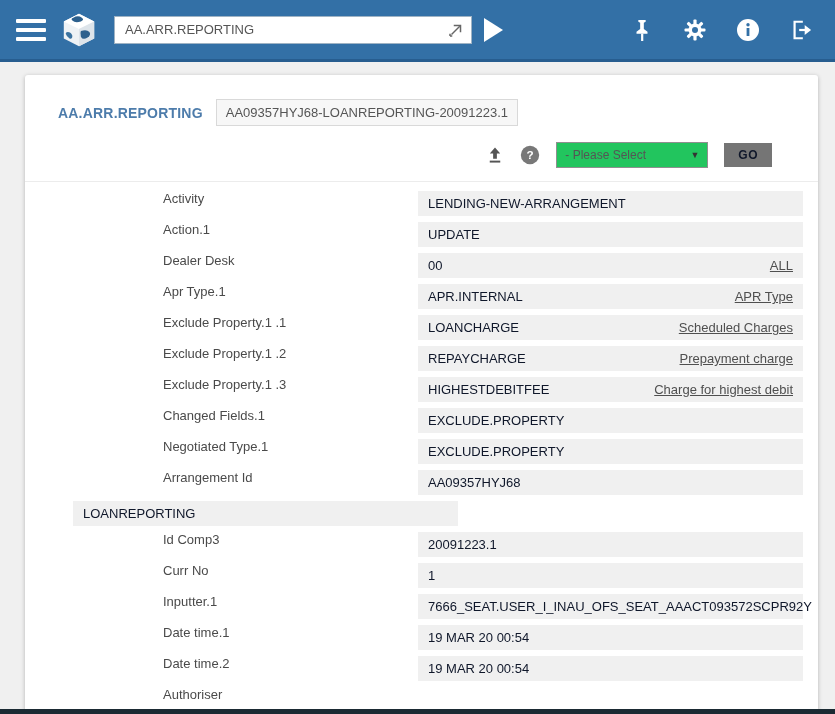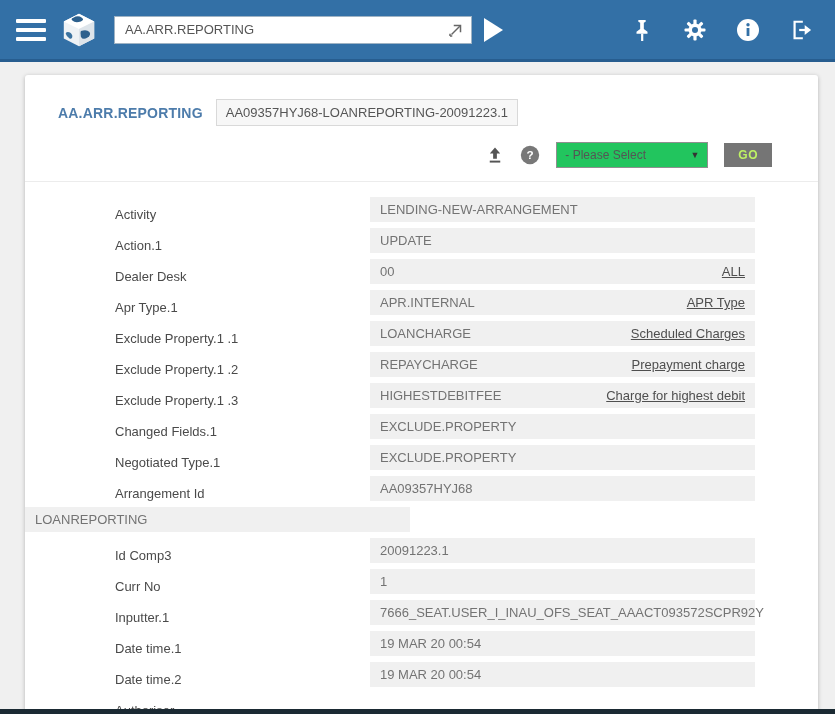--- a/index.html
+++ b/index.html
@@ -27,30 +27,30 @@
   .page-title { font-size:14px; font-weight:bold; color:#4d7cab; letter-spacing:.2px; }
   .record-badge { background:#f7f7f7; border:1px solid #d9d9d9; color:#555;
     font-size:13px; padding:5px 9px; }
   .toolbar { display:flex; align-items:center; justify-content:flex-end; gap:16px;
     padding:16px 46px 13px 0; border-bottom:1px solid #ececec; }
   .upload-btn, .help-btn { cursor:pointer; display:flex; align-items:center; }
   .cmd-select { width:152px; height:26px; border:1px solid #8f8f8f; background:#22c55e;
     font-size:12px; color:#555; display:flex; align-items:center; justify-content:space-between;
     padding:0 8px; cursor:pointer; }
   .cmd-select .arrow { font-size:9px; color:#333; }
-  .go-btn { background:#757575; color:#bef264; font-size:12px; font-weight:bold;
+  .go-btn { background:#757575; color:#0f172a; font-size:12px; font-weight:bold;
     border:none; padding:5px 14px; cursor:pointer; letter-spacing:.5px; }
 
   
   .form { padding-top:9px; }
-  .frow { height:31px; display:flex; align-items:flex-end; }
+  .frow { height:31px; display:flex; align-items:flex-start;padding-left:48px; }
   .flabel { padding-left:90px; width:345px; flex:none; font-size:13px; color:#4a4a4a; }
   .ffield { width:385px; height:25px; background:#f0f0f0; display:flex; align-items:center;
     justify-content:space-between; padding:0 10px; }
-  .fvalue { font-size:13px; color:#737373; white-space:nowrap; }
+  .fvalue { font-size:13px; color:#0f172a; white-space:nowrap; }
   .fenrich { font-size:13px; color:#4f4f4f; white-space:nowrap;text-decoration:underline; }
 
   .bottombar { position:absolute; left:0; bottom:0; width:835px; height:5px; background:#1b2a33; }
 </style>
 </head>
 <body>
 
 <div class="topbar">
   <div class="hamburger">
     <span></span>

